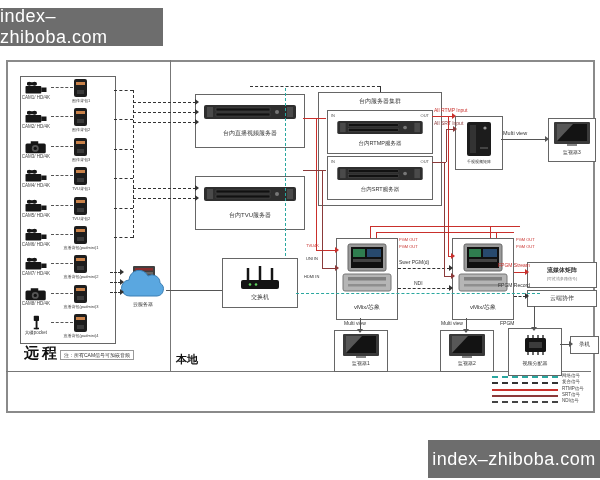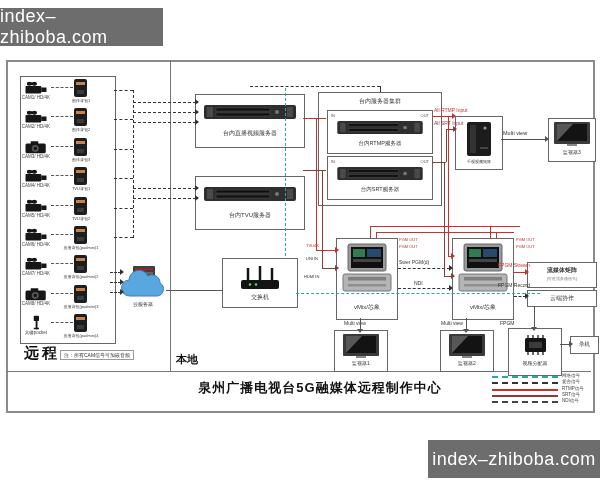--- a/index.html
+++ b/index.html
@@ -401,21 +401,20 @@
       </div>
       <div class="leg-row">
         <span class="leg-line" style="border-top: 2px solid rgb(139, 58, 58);"></span>
         <span class="leg-lb">SRT信号</span>
       </div>
       <div class="leg-row">
         <span class="leg-line" style="border-top: 2px dashed rgb(68, 68, 68);"></span>
         <span class="leg-lb">NDI信号</span>
       </div>
     </div>
-<div class="cjk-title" style="left:90px;top:379px;width:460px;">泉州广播电视台5G融媒体远程制作中心</div>
 
 <div style="position: absolute; left: 114px; top: 90px; width: 19px; height: 0px; border-top: 1px dashed rgb(51, 51, 51);"></div>
     <div style="position: absolute; left: 114px; top: 119px; width: 19px; height: 0px; border-top: 1px dashed rgb(51, 51, 51);"></div>
     <div style="position: absolute; left: 114px; top: 149px; width: 19px; height: 0px; border-top: 1px dashed rgb(51, 51, 51);"></div>
     <div style="position: absolute; left: 114px; top: 178px; width: 19px; height: 0px; border-top: 1px dashed rgb(51, 51, 51);"></div>
     <div style="position: absolute; left: 114px; top: 208px; width: 19px; height: 0px; border-top: 1px dashed rgb(51, 51, 51);"></div>
     <div style="position: absolute; left: 114px; top: 237px; width: 19px; height: 0px; border-top: 1px dashed rgb(51, 51, 51);"></div>
     <div style="position: absolute; left: 133px; top: 90px; height: 148px; width: 0px; border-left: 1px dashed rgb(51, 51, 51);"></div>
     <div style="position: absolute; left: 133px; top: 102px; width: 63px; height: 0px; border-top: 1px dashed rgb(51, 51, 51);"></div>
     <div style="position: absolute; left: 195px; top: 99px; width: 0px; height: 0px; border-width: 3px 3px 3px 4px; border-style: solid; border-color: transparent transparent transparent rgb(51, 51, 51); border-image: initial;"></div>

